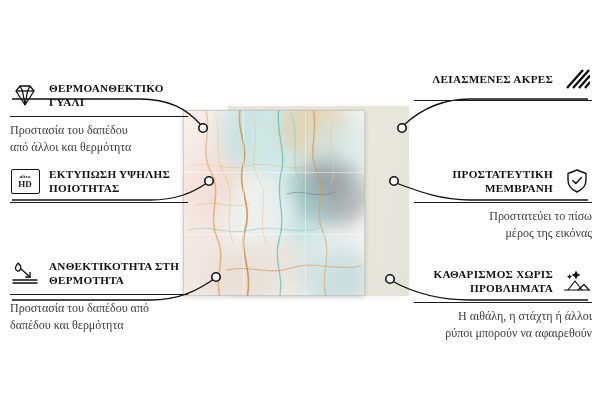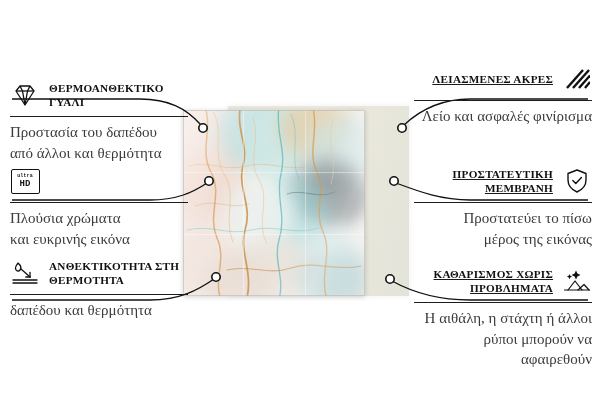--- a/index.html
+++ b/index.html
@@ -36,35 +36,35 @@
   }
   #glass-grid{position:absolute;inset:0;pointer-events:none;}
   #glass-grid span{position:absolute;background:rgba(255,255,255,.42);}
   #glass-edge{position:absolute;inset:0;border:1px solid rgba(180,180,175,.55);pointer-events:none;}
 
   
   .feat{position:absolute;width:178px;}
   .feat.left{left:10px;text-align:left;}
   .feat.right{right:8px;text-align:right;}
   .feat-head{display:flex;align-items:center;gap:9px;min-height:34px;}
-  .feat.right .feat-head{flex-direction:row-reverse;text-decoration:underline;}
+  .feat.right .feat-head{flex-direction:row-reverse;}
   .feat-title{
     font-size:11.2px;font-weight:700;letter-spacing:.25px;line-height:1.28;
     text-transform:uppercase;color:#111;
   }
   .rule{height:0;border-top:1.1px solid #1c1c1c;margin:4px 0 5px 0;width:100%;}
-  .feat-desc{font-size:15px;line-height:1.38;color:#3b3b3b;}
+  .feat-desc{font-size:12px;line-height:1.38;color:#3b3b3b;}
 
   .ficon{width:30px;height:26px;flex:0 0 30px;display:flex;align-items:center;justify-content:center;}
   .ficon svg{display:block;}
 
   #hd-badge{
     width:27px;height:23px;border:1.6px solid #111;border-radius:2px;
     display:flex;flex-direction:column;align-items:center;justify-content:center;
-    font-family:Liberation Mono, monospace;line-height:1;
+    font-family:Liberation Serif, serif;line-height:1;
   }
   #hd-badge .u{font-size:5px;font-weight:700;letter-spacing:.1px;}
   #hd-badge .h{font-size:9px;font-weight:700;margin-top:1px;}
 
   
   #wires{position:absolute;left:0;top:0;width:600px;height:400px;pointer-events:none;}
 </style>
 </head>
 <body>
 
@@ -161,69 +161,63 @@
   </div>
 
   <div class="feat left" style="top:164px;">
     <div class="feat-head">
       <div class="ficon">
         <div id="hd-badge">
           <span class="u">ultra</span>
           <span class="h">HD</span>
         </div>
       </div>
-    </div>
-    <div class="rule"></div>
-    <div class="feat-desc">
-      <div>Πλούσια χρώματα</div>
-      <div>και ευκρινής εικόνα</div>
-    </div>
+      <div class="feat-title">ΕΚΤΥΠΩΣΗ ΥΨΗΛΗΣ ΠΟΙΟΤΗΤΑΣ</div>
+    </div>
+    <div class="rule"></div>
   </div>
 
   <div class="feat left" style="top:256px;">
     <div class="feat-head">
       <div class="ficon">
         <svg width="30" height="26" viewBox="0 0 30 26">
           <g fill="none" stroke="#111" stroke-width="1.3" stroke-linecap="round" stroke-linejoin="round">
             <path d="M8,3 C11,5.5 11.5,8 10,10 C8.5,12 5.5,11 5.5,8.2 C5.5,6 7,4.6 8,3 Z"></path>
             <path d="M11,9 L20,17"></path>
               <path d="M20,17 L20,12.5"></path>
               <path d="M20,17 L15.8,17"></path>
             <path d="M3,20 L27,20"></path>
               <path d="M3,23 L27,23"></path>
           </g>
         </svg>
       </div>
       <div class="feat-title">ΑΝΘΕΚΤΙΚΟΤΗΤΑ ΣΤΗ ΘΕΡΜΟΤΗΤΑ</div>
     </div>
     <div class="rule"></div>
     <div class="feat-desc">
+      <div>Προστασία του δαπέδου από</div>
       <div>δαπέδου και θερμότητα</div>
     </div>
   </div>
 
   <div class="feat right" style="top:62px;">
     <div class="feat-head">
       <div class="ficon">
         <svg width="26" height="24" viewBox="0 0 26 24">
           <g stroke="#111" stroke-width="2.4" stroke-linecap="butt">
             <path d="M3,21 L19,3"></path>
               <path d="M9,21 L25,3"></path>
               <path d="M15,21 L26,8.5"></path>
               <path d="M21,21 L26,15"></path>
           </g>
         </svg>
       </div>
       <div class="feat-title">ΛΕΙΑΣΜΕΝΕΣ ΑΚΡΕΣ</div>
     </div>
     <div class="rule"></div>
-    <div class="feat-desc">
-      <div>Λείο και ασφαλές φινίρισμα</div>
-      <div></div>
-    </div>
   </div>
 
   <div class="feat right" style="top:164px;">
     <div class="feat-head">
       <div class="ficon">
         <svg width="26" height="26" viewBox="0 0 26 26">
           <g fill="none" stroke="#111" stroke-width="1.4" stroke-linecap="round" stroke-linejoin="round">
             <path d="M13,2 L22,5.5 L22,12 C22,18 17.5,22 13,24 C8.5,22 4,18 4,12 L4,5.5 Z"></path>
             <path d="M8.8,12.6 L11.8,15.6 L17.4,9.6"></path>
           </g>

